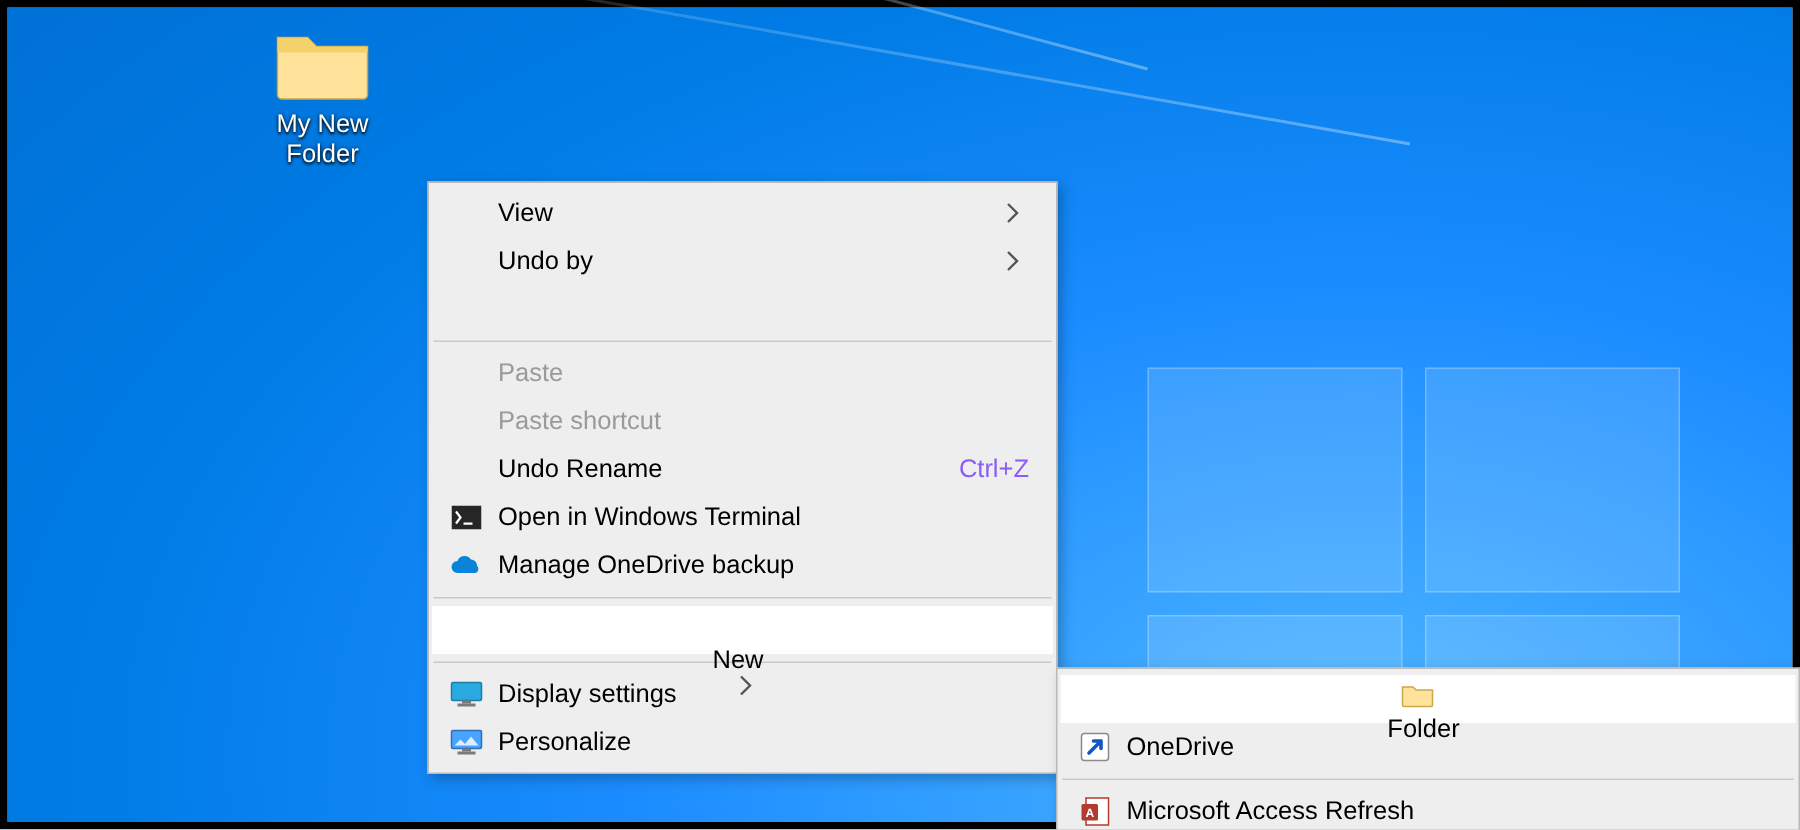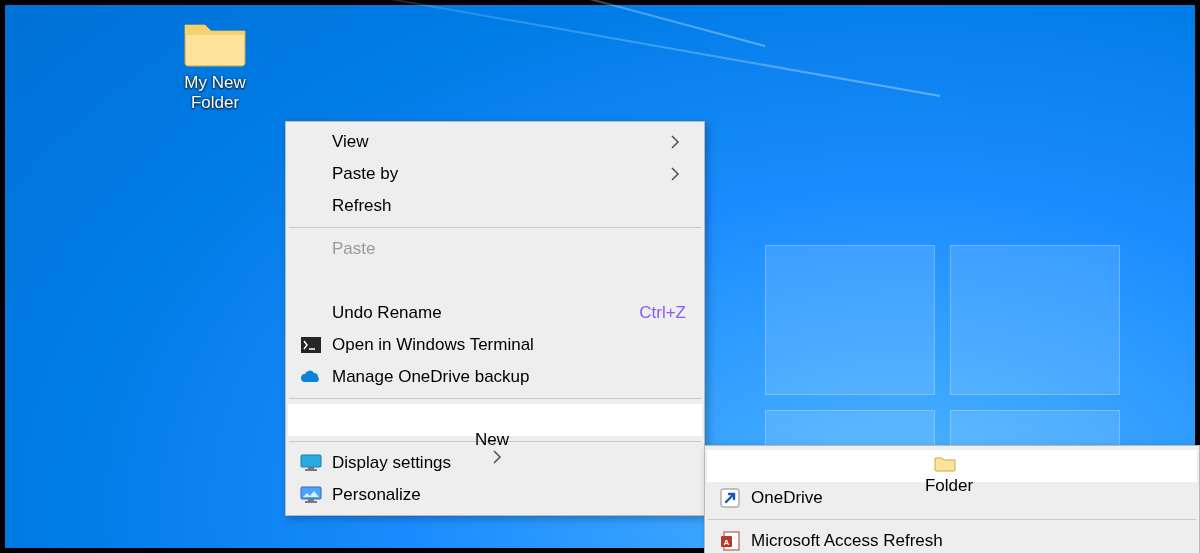--- a/index.html
+++ b/index.html
@@ -136,42 +136,42 @@
       <span class="mi-label">View</span>
       <span class="mi-sub">
         <svg width="10" height="14" viewBox="0 0 10 14">
             <path d="M2 1 L8 7 L2 13" fill="none" stroke="#555" stroke-width="1.6"></path>
           </svg>
       </span>
     </div>
 
     <div class="menu-item">
       <span class="mi-icon"></span>
-      <span class="mi-label">Paste by</span>
+      <span class="mi-label">Undo by</span>
       <span class="mi-sub">
         <svg width="10" height="14" viewBox="0 0 10 14">
             <path d="M2 1 L8 7 L2 13" fill="none" stroke="#555" stroke-width="1.6"></path>
           </svg>
       </span>
     </div>
 
     <div class="menu-item">
       <span class="mi-icon"></span>
-      <span class="mi-label">Refresh</span>
     </div>
 
     <div class="menu-sep"></div>
 
     <div class="menu-item disabled">
       <span class="mi-icon"></span>
       <span class="mi-label">Paste</span>
     </div>
 
     <div class="menu-item disabled">
       <span class="mi-icon"></span>
+      <span class="mi-label">Paste shortcut</span>
     </div>
 
     <div class="menu-item">
       <span class="mi-icon"></span>
       <span class="mi-label">Undo Rename</span>
       <span class="mi-accel">Ctrl+Z</span>
     </div>
 
     <div class="menu-item">
       <span class="mi-icon">

